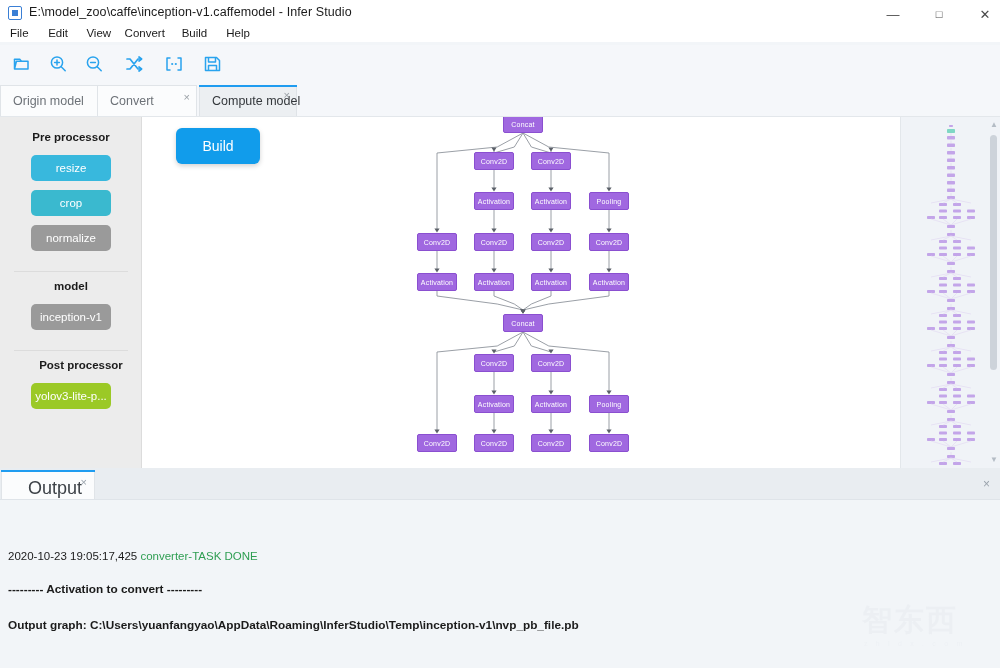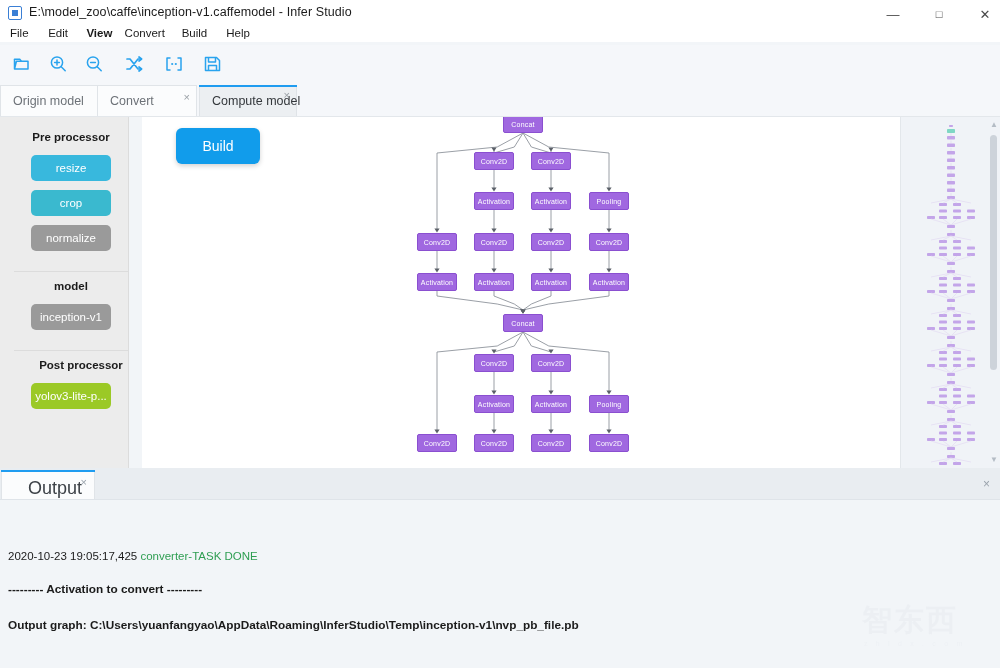--- a/index.html
+++ b/index.html
@@ -34,21 +34,21 @@
   .tabstrip{position:absolute;left:0;top:82px;width:1000px;height:35px;background:#f5f7fa;}
   .tabstrip::after{content:"";position:absolute;left:0;bottom:0;width:1000px;height:1px;background:#e3e7eb;}
   .tab{position:absolute;top:3px;height:32px;background:#fbfcfd;border:1px solid #e0e4e8;border-bottom:none;box-sizing:border-box;cursor:default;}
   .tab .lbl{position:absolute;left:12px;top:8px;font-size:12.5px;color:#6d7278;white-space:nowrap;}
   .tab .x{position:absolute;font-size:11px;color:#9aa0a6;line-height:1;cursor:default;}
   .tab.active{background:#eceff2;border-color:#dfe3e7;}
   .tab.active .lbl{color:#33373b;}
   .tab.active::before{content:"";position:absolute;left:-1px;top:-1px;right:-1px;height:2px;background:#1f9cf0;}
 
   
-  .sidepanel{position:absolute;left:0;top:117px;width:129px;height:351px;background:#ececec;border-right:1px solid #dcdcdc;box-sizing:border-box;}
+  .sidepanel{position:absolute;left:0;top:117px;width:142px;height:351px;background:#ececec;border-right:1px solid #dcdcdc;box-sizing:border-box;}
   .sp-head{text-align:center;font-size:11.5px;font-weight:bold;color:#1b1b1b;}
   .chip{position:absolute;left:31px;width:80px;height:26px;border-radius:5px;font-size:11.5px;color:#ffffff;text-align:center;line-height:26px;cursor:default;overflow:hidden;white-space:nowrap;}
   .sp-sep{position:absolute;left:14px;width:114px;height:1px;background:#dcdcdc;}
 
   
   .canvas{position:absolute;left:142px;top:117px;width:758px;height:351px;background:#ffffff;overflow:hidden;}
   .buildbtn{position:absolute;left:34px;top:11px;width:84px;height:36px;background:#119ceb;border-radius:6px;color:#fff;font-size:14px;text-align:center;line-height:36px;cursor:default;box-shadow:0 2px 5px rgba(0,0,0,.18);}
   .graph{position:absolute;left:0;top:0;width:758px;height:351px;}
   .node{position:absolute;background:#a068e0;border:1px solid #8a4fd0;border-radius:2px;color:#ffffff;font-size:7px;text-align:center;line-height:17px;height:18px;box-sizing:border-box;cursor:default;letter-spacing:.2px;overflow:hidden;white-space:nowrap;}
 
@@ -91,21 +91,21 @@
         <span>□</span>
       </div>
     <div class="wbtn wbtn-close">
         <span>✕</span>
       </div>
   </div>
 
   <div class="menubar" id="menubar">
       <div class="menu-item" style="left: 5px;">File</div>
       <div class="menu-item" style="left: 43.2px;">Edit</div>
-      <div class="menu-item" style="left: 81.4px; font-weight: bold;">View</div>
+      <div class="menu-item" style="left: 81.4px;">View</div>
       <div class="menu-item" style="left: 119.6px;">Convert</div>
       <div class="menu-item" style="left: 176.7px;">Build</div>
       <div class="menu-item" style="left: 221.2px;">Help</div>
     </div>
 
   <div class="toolbar">
     <div class="tool" style="left:4px">
       <svg width="20" height="20" viewBox="0 0 20 20" fill="none" stroke="#29a3ee" stroke-width="1.5">
         <path d="M2.5 5.2h5.2l1.3 1.6H9" stroke-linecap="round"></path>
         <path d="M2.5 5.2V15h13.5V7.3H4.4L2.5 15" stroke-linejoin="round"></path>

